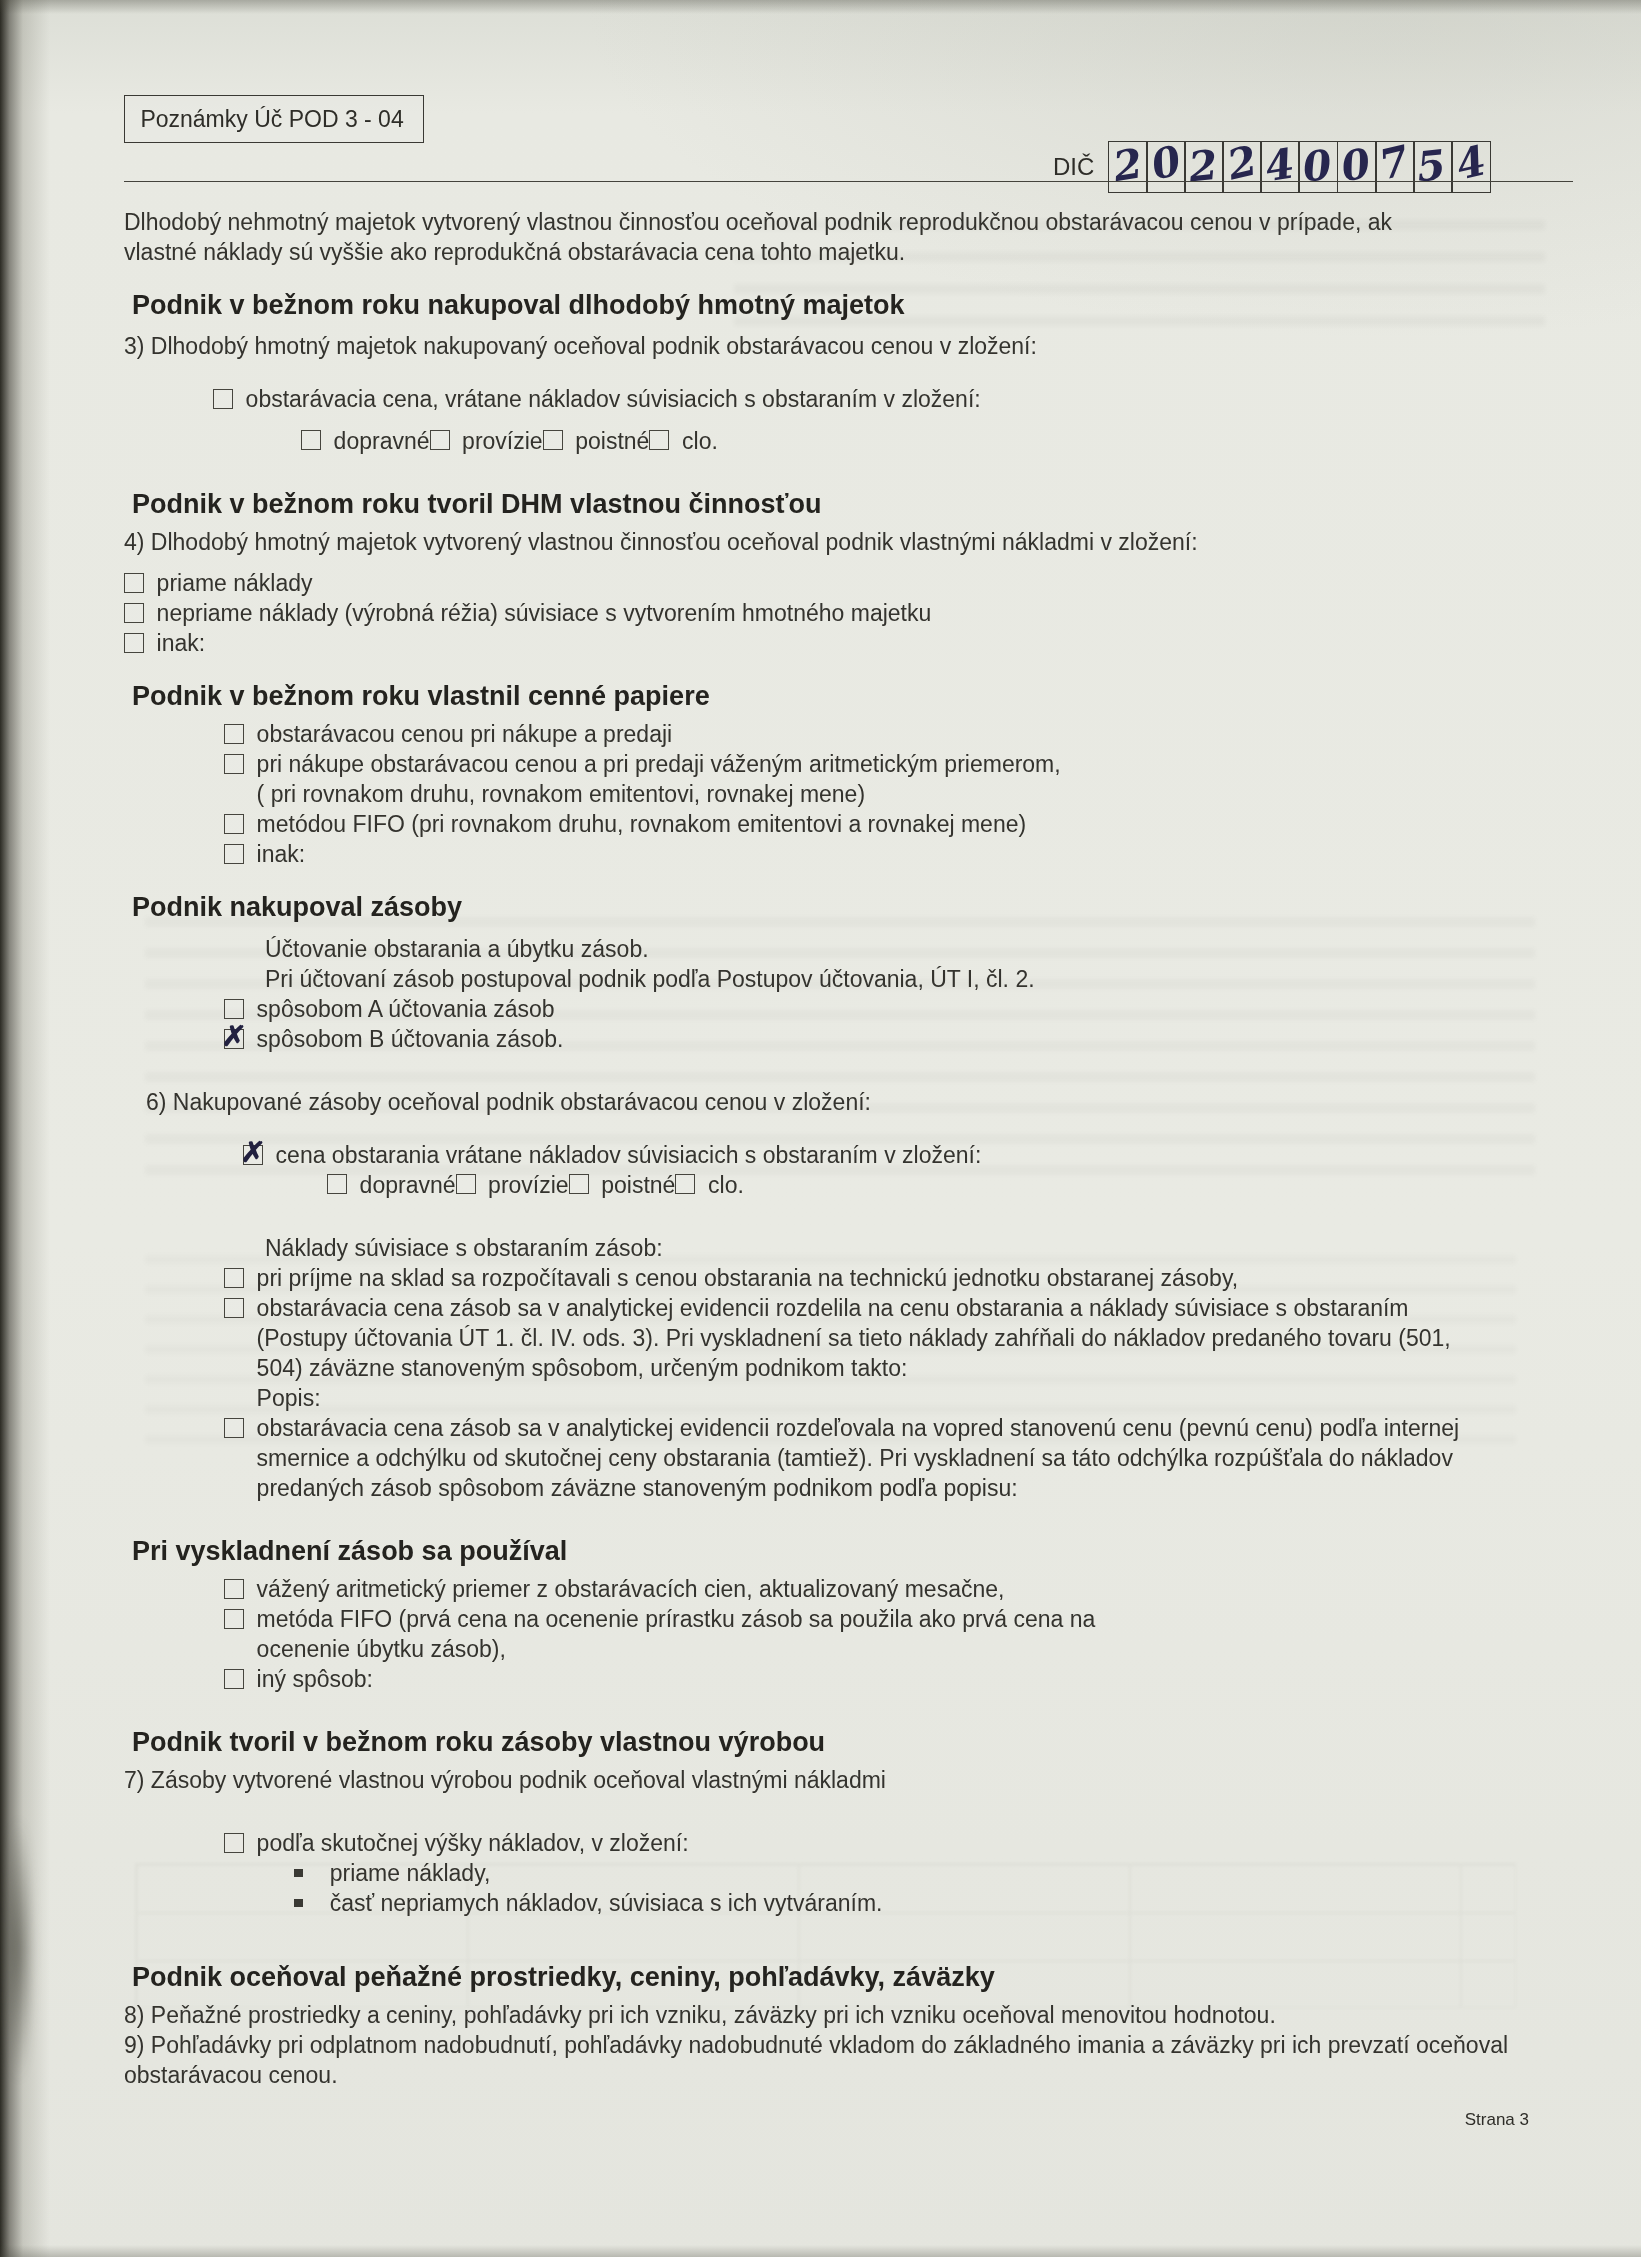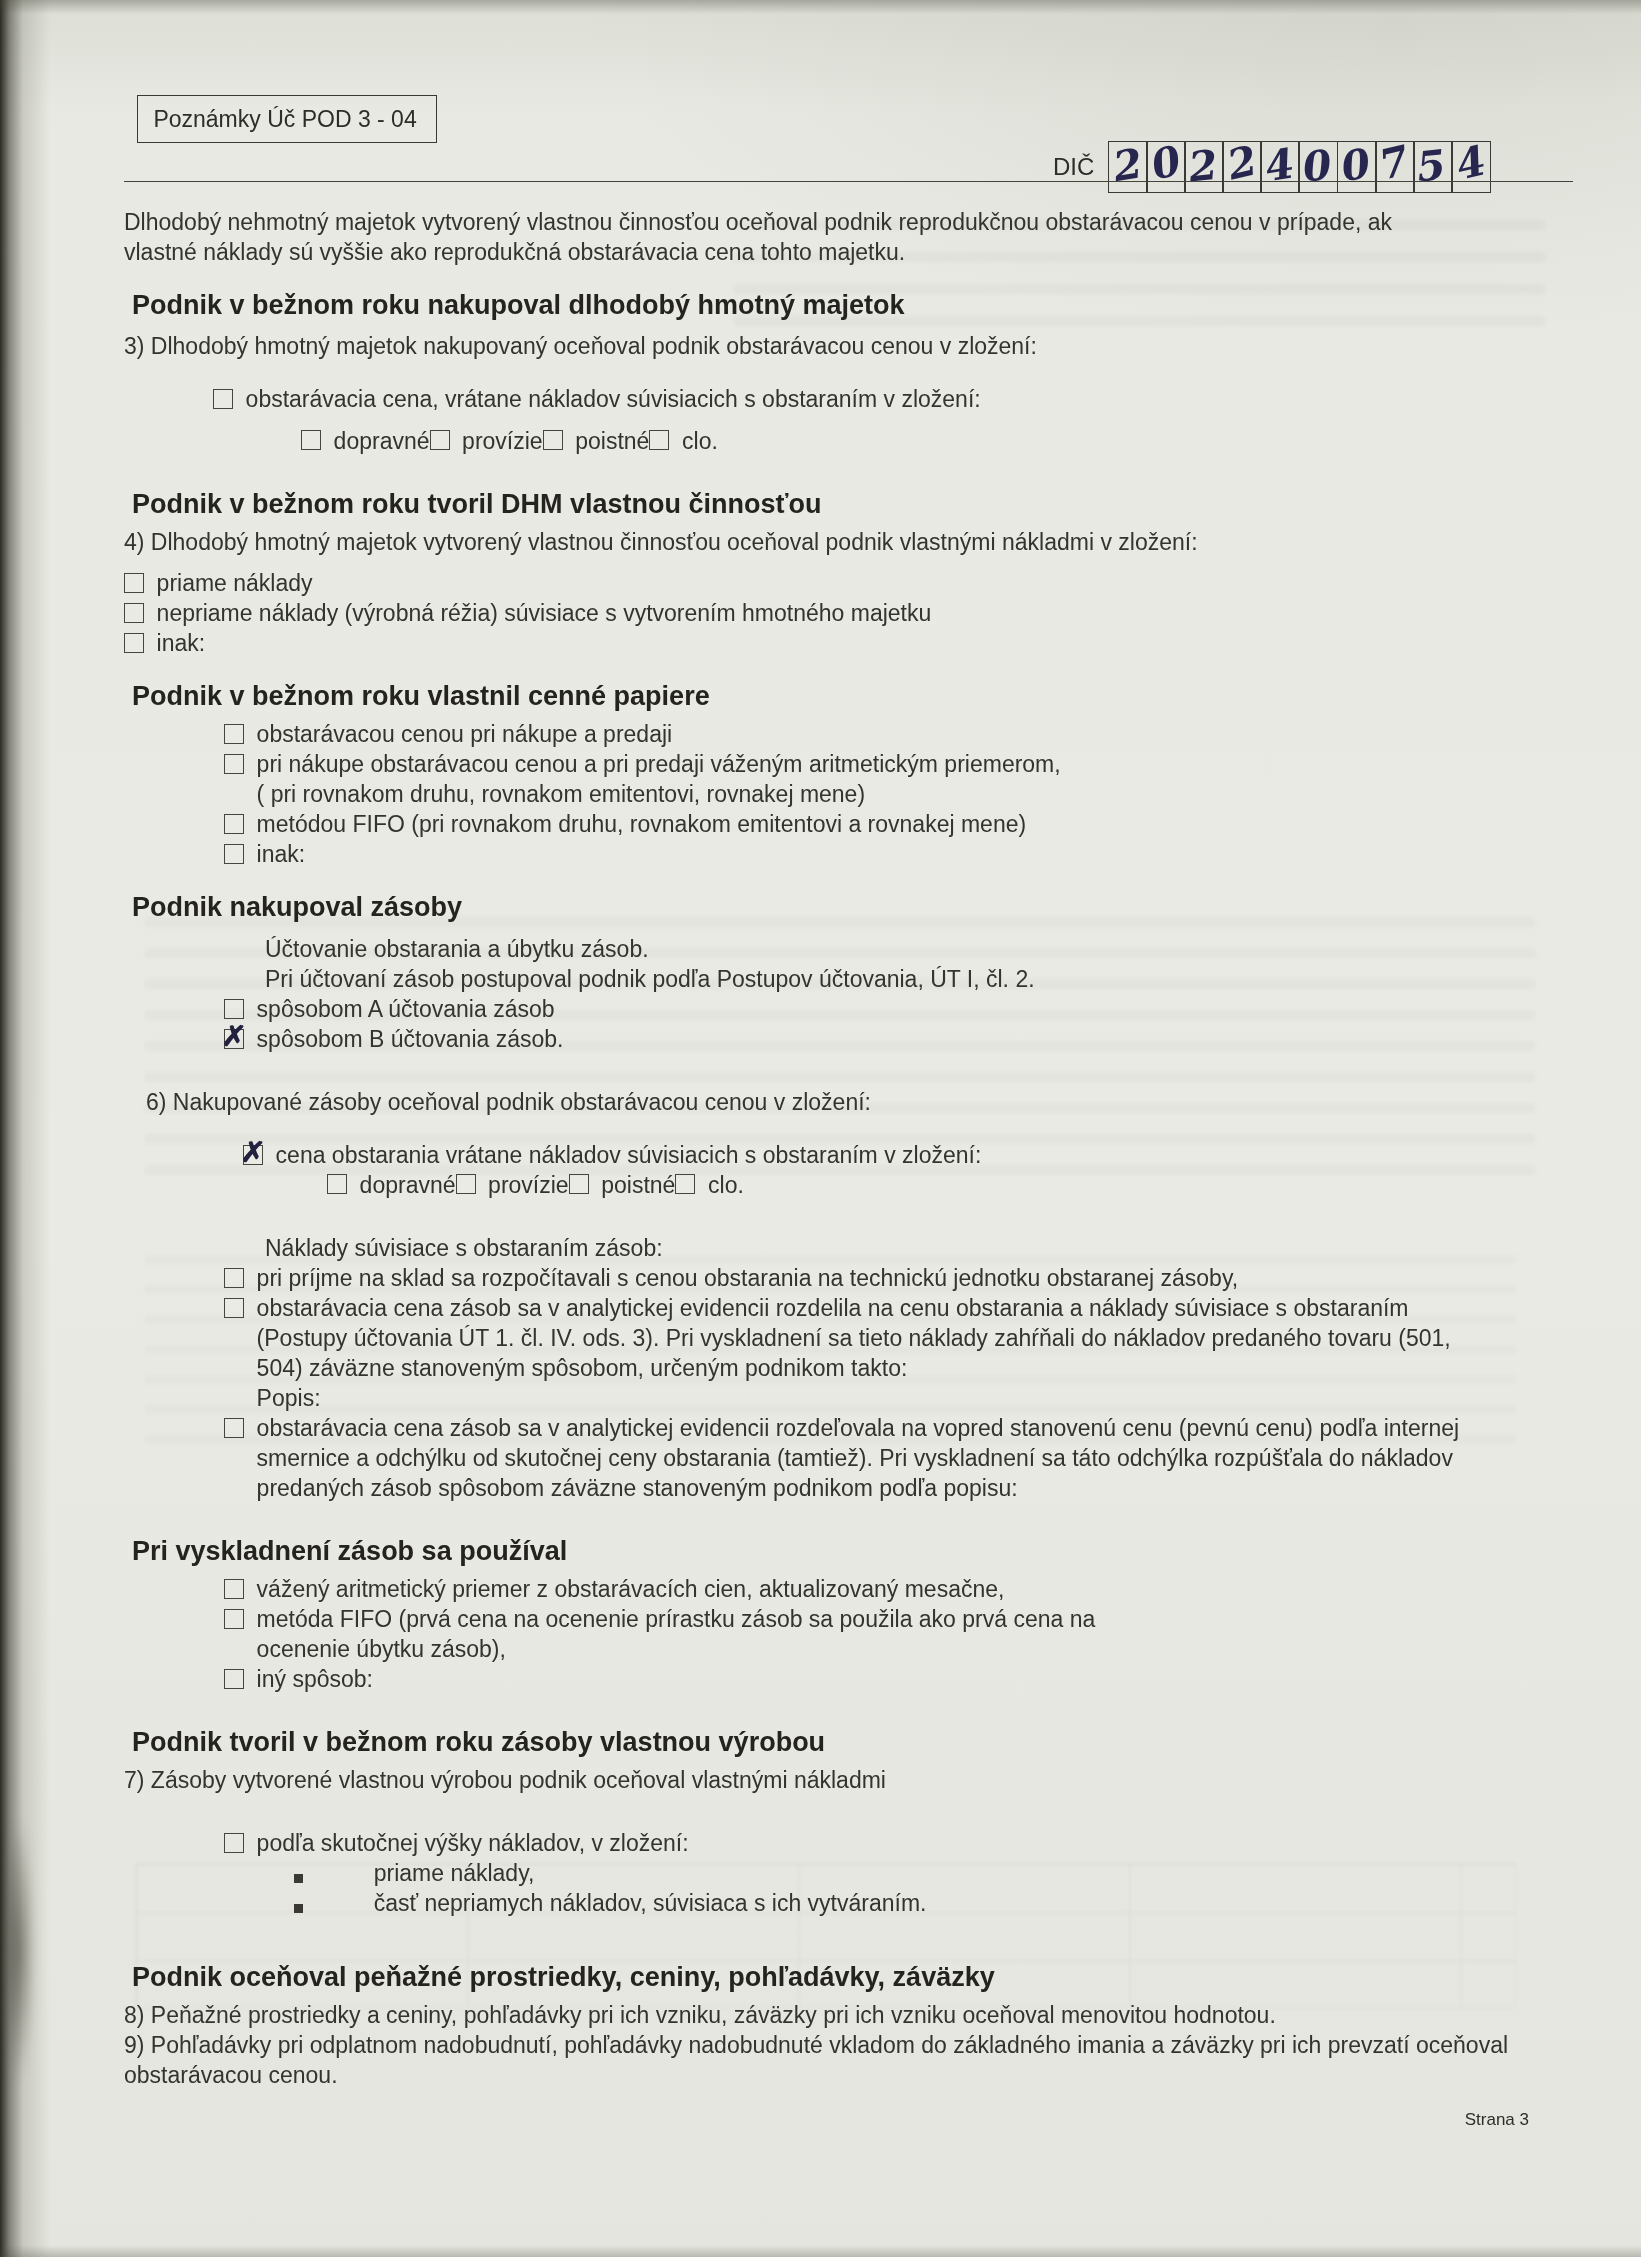--- a/index.html
+++ b/index.html
@@ -57,21 +57,21 @@
         background:
           linear-gradient(rgba(120,120,110,.8) 1.9px, transparent 1.9px) 0 0/100% 48px,
           linear-gradient(90deg, rgba(120,120,110,.8) 1.9px, transparent 1.9px) 0 0/24% 100%;
         filter: blur(1.4px); }
 
   
   .content { position: relative; z-index: 2; margin: 0 62px 0 124px; }
 
   .page-header { position: relative; height: 197px; }
   .title-box {
-    position: absolute; left: 13px; top: 95px;
+    position: absolute; left: 0; top: 95px;
     border: 1.9px solid #3a3934; padding: 7.7px 19.3px 8.7px 15.4px;
     font-size: 23px; color: #2e2d28; background: rgba(255,255,255,.04);
   }
   .dic-group { position: absolute; left: 929px; top: 93px; display: flex; align-items: center; margin-top: 48px; }
   .dic-label { font-size: 24px; margin-right: 15.4px; color: #2e2d28; }
   .dic-cells { display: flex; }
   .dic-cell {
     width: 40px; height: 52px; border: 1.9px solid #3a3934; margin-left: -1.9px;
     display: flex; align-items: center; justify-content: center; overflow: visible;
   }
@@ -115,21 +115,21 @@
   .checkbox.checked .mark { display: block; }
   .cb-label { white-space: pre-line; max-width: 1217px; }
 
   .cb-row { display: flex; }
   .cb-inline { display: flex; align-items: flex-start; }
   .cb-inline .checkbox { margin-top: 3.9px; }
 
   .stack > .cb-item + .cb-item { margin-top: 0px; }
 
   
-  .bullet-item { display: flex; align-items: center; margin-left: 170px; gap: 44px; }
+  .bullet-item { display: flex; align-items: flex-start; margin-left: 170px; }
   .bullet-marker { flex: 0 0 auto; width: 8.7px; height: 8.7px; background: #3a3934; margin: 10.6px 27px 0 0; }
 
   .page-footer { text-align: right; padding-right: 50px; margin-top: 15.4px; font-size: 17px; color: #2e2d28; }
 </style>
 </head>
 <body>
 
 <div class="page">
 
   <div class="ghost g1"></div>

